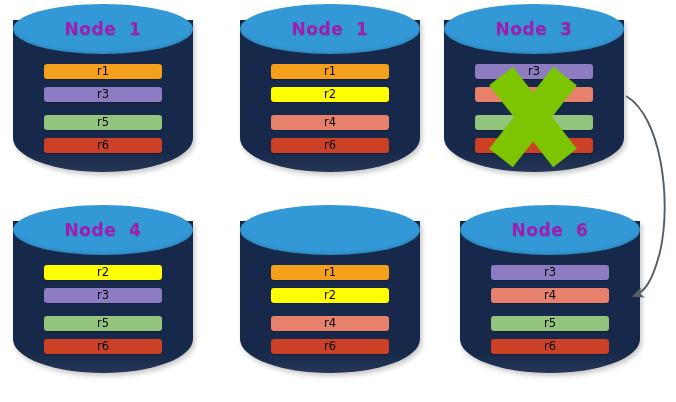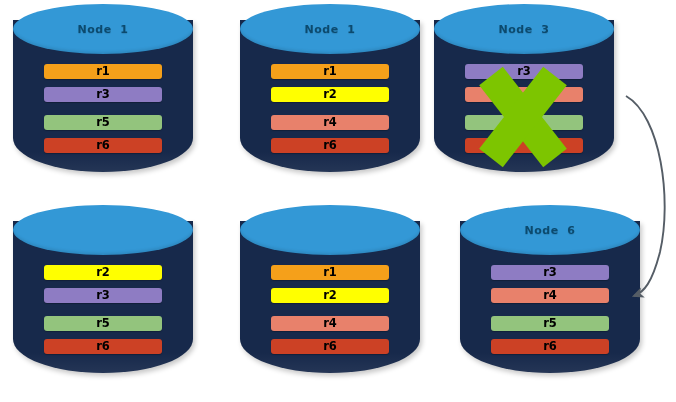--- a/index.html
+++ b/index.html
@@ -54,22 +54,22 @@
   }
   .node-title {
     position: absolute;
     left: 0;
     top: 0;
     width: 180px;
     height: 50px;
     display: flex;
     align-items: center;
     justify-content: center;
-    color: #0c4a6e;
-    font-size: 11px;
+    color: #a21caf;
+    font-size: 17px;
     font-weight: bold;
     letter-spacing: 0.5px;
     white-space: pre;
     text-shadow: 0 1px 1px rgba(0,0,0,0.12);
   }
 
   
   .records {
     position: absolute;
     left: 0;
@@ -80,21 +80,21 @@
   .record {
     position: absolute;
     left: 31px;
     width: 118px;
     height: 15px;
     border-radius: 3px;
     display: flex;
     align-items: center;
     justify-content: center;
     font-size: 11.5px;
-    font-weight: bold;
+    font-weight: normal;
     color: #000000;
     line-height: 1;
     box-shadow: 0 1px 1px rgba(0,0,0,0.25);
   }
 
   
   .x-mark {
     position: absolute;
     pointer-events: none;
   }
@@ -147,21 +147,21 @@
     <div class="cyl-top"></div>
     <div class="node-title">Node  1</div>
     <div class="records">
       <div class="record" style="top: 10px; background: rgb(245, 160, 26);">r1</div>
       <div class="record" style="top: 33px; background: rgb(255, 255, 0);">r2</div>
       <div class="record" style="top: 61px; background: rgb(232, 129, 107);">r4</div>
       <div class="record" style="top: 84px; background: rgb(204, 65, 37);">r6</div>
     </div>
   </div>
 
-  <div class="node" style="left:434px; top:4px;padding-left:36px;">
+  <div class="node" style="left:444px; top:4px;padding-left:36px;">
     <div class="cyl-body">
       <div class="cyl-bottom-shade"></div>
     </div>
     <div class="cyl-top"></div>
     <div class="node-title">Node  3</div>
     <div class="records">
       <div class="record" style="top: 10px; background: rgb(142, 124, 195);">r3</div>
       <div class="record" style="top: 33px; background: rgb(232, 129, 107);"></div>
       <div class="record" style="top: 61px; background: rgb(147, 196, 125);"></div>
       <div class="record" style="top: 84px; background: rgb(204, 65, 37);"></div>
@@ -170,20 +170,21 @@
       <div class="x-bar a"></div>
       <div class="x-bar b"></div>
     </div>
   </div>
 
   <div class="node" style="left:13px; top:205px;">
     <div class="cyl-body">
       <div class="cyl-bottom-shade"></div>
     </div>
     <div class="cyl-top"></div>
+    <div class="node-title">Node  4</div>
     <div class="records">
       <div class="record" style="top: 10px; background: rgb(255, 255, 0);">r2</div>
       <div class="record" style="top: 33px; background: rgb(142, 124, 195);">r3</div>
       <div class="record" style="top: 61px; background: rgb(147, 196, 125);">r5</div>
       <div class="record" style="top: 84px; background: rgb(204, 65, 37);">r6</div>
     </div>
   </div>
 
   <div class="node" style="left:240px; top:205px;">
     <div class="cyl-body">

